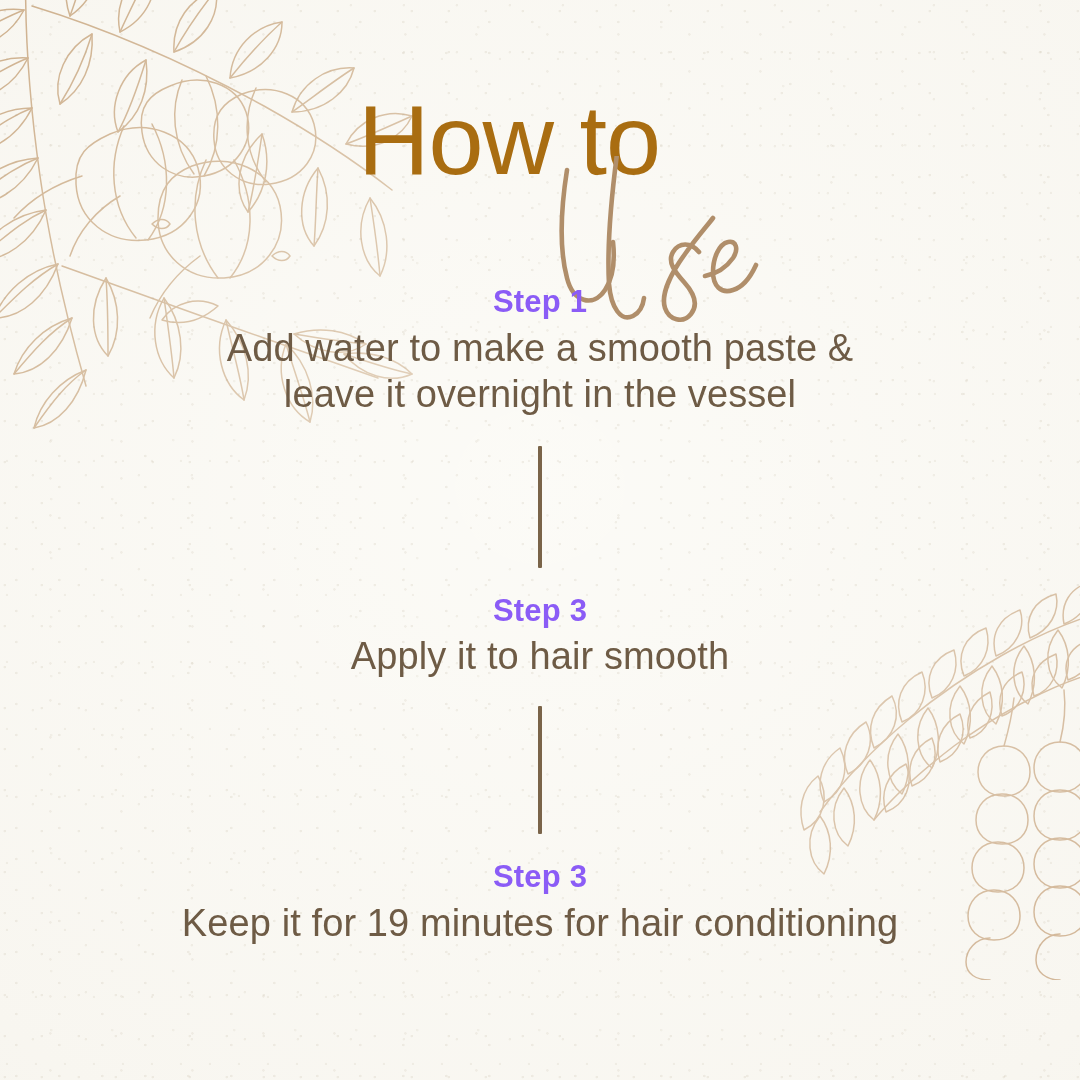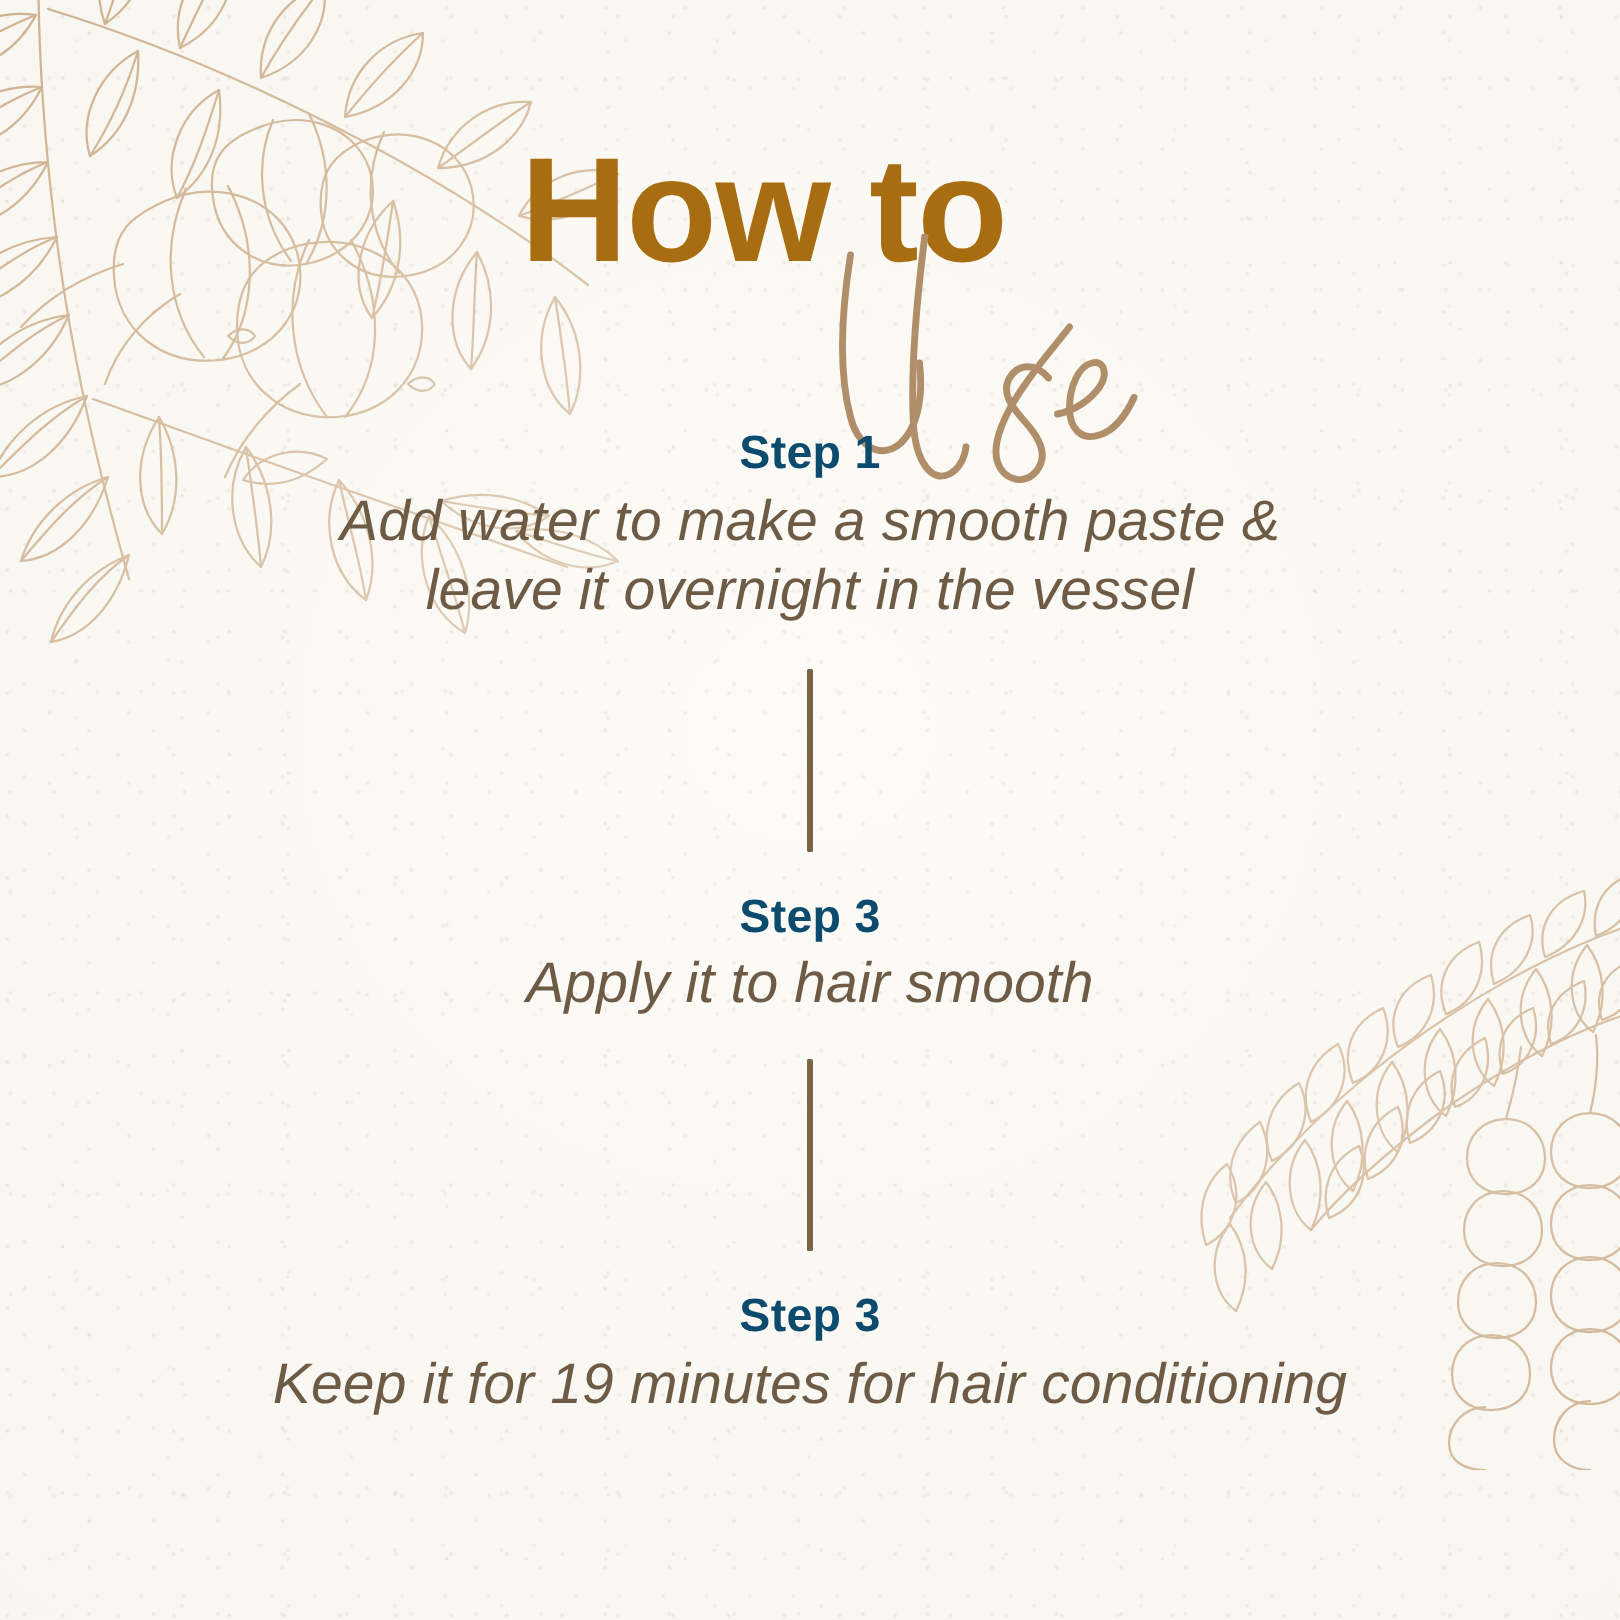--- a/index.html
+++ b/index.html
@@ -63,21 +63,21 @@
     left: 0;
     width: 1080px;
     height: 190px;
   }
   .title-main {
     position: absolute;
     left: 0; right: 0;
     top: 6px;
     text-align: center;
     font-family: "Liberation Sans", sans-serif;
-    font-weight: 700;
+    font-weight: 400;
     font-size: 99px;
     line-height: 1;
     letter-spacing: -1px;
     color: #a96d11;
     padding-right: 62px;
   }
   .title-script {
     position: absolute;
     left: 551px;
     top: 72px;
@@ -95,34 +95,33 @@
   }
   .step {
     width: 1080px;
     text-align: center;
   }
   .step-label {
     font-family: "Liberation Sans", sans-serif;
     font-weight: 700;
     font-size: 31px;
     letter-spacing: .2px;
-    color: #0c4a6e;
+    color: #8b5cf6;
     margin: 0 0 4px 0;
     line-height: 1.22;
   }
   .step-body {
     font-family: "Liberation Sans", sans-serif;
     font-weight: 400;
     font-size: 38px;
     letter-spacing: .1px;
     color: #6e5b45;
     margin: 0;
     line-height: 1.22;
     white-space: pre-line;
-    font-style: italic;
   }
   .connector {
     width: 4px;
     background: #7a6449;
     margin: 0 auto;
     border-radius: 1px;
   }
   #connector-1 { height: 122px; margin-top: 28px; margin-bottom: 24px; }
   #connector-2 { height: 128px; margin-top: 26px; margin-bottom: 24px; }
 </style>

